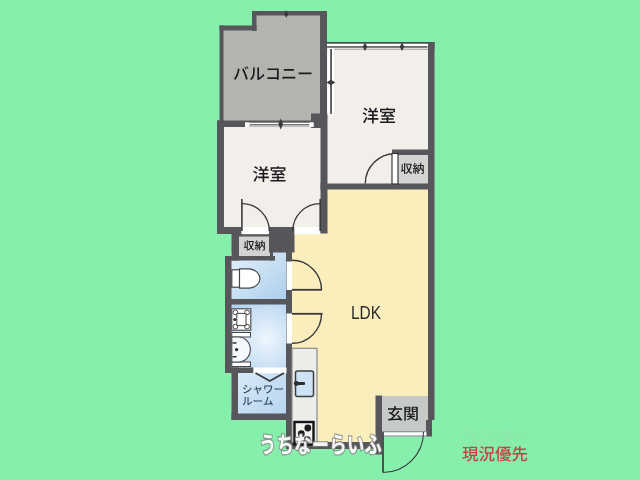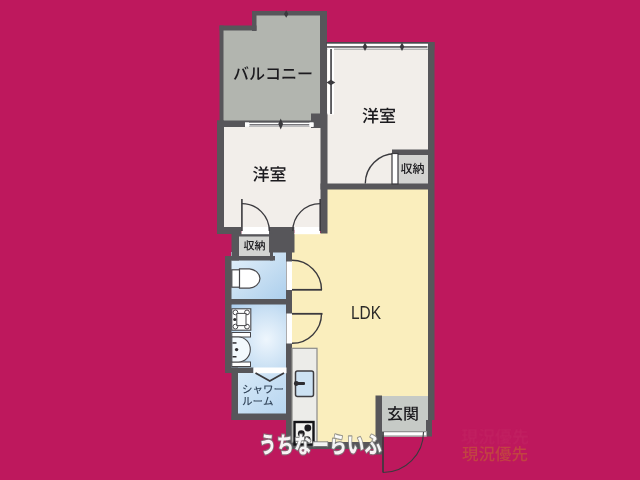--- a/index.html
+++ b/index.html
@@ -1,14 +1,14 @@
 <!DOCTYPE html>
 <html><head><meta charset="utf-8"><style>
 html,body{margin:0;padding:0;background:#fff;}
-.wrap{position:relative;width:640px;height:480px;background:#be185d;overflow:hidden;font-family:"Liberation Sans",sans-serif;}
+.wrap{position:relative;width:640px;height:480px;background:#86efac;overflow:hidden;font-family:"Liberation Sans",sans-serif;}
 </style></head><body>
 <div class="wrap">
 <svg width="640" height="480" viewBox="0 0 640 480">
 <defs>
 <linearGradient id="blu" x1="0" y1="0" x2="1" y2="1">
           <stop offset="0" stop-color="#e3f1fb"></stop>
           <stop offset="0.5" stop-color="#c6def2"></stop>
           <stop offset="1" stop-color="#a9cdec"></stop>
         </linearGradient>
 <radialGradient id="bluw" cx="0.62" cy="0.55" r="0.75">

